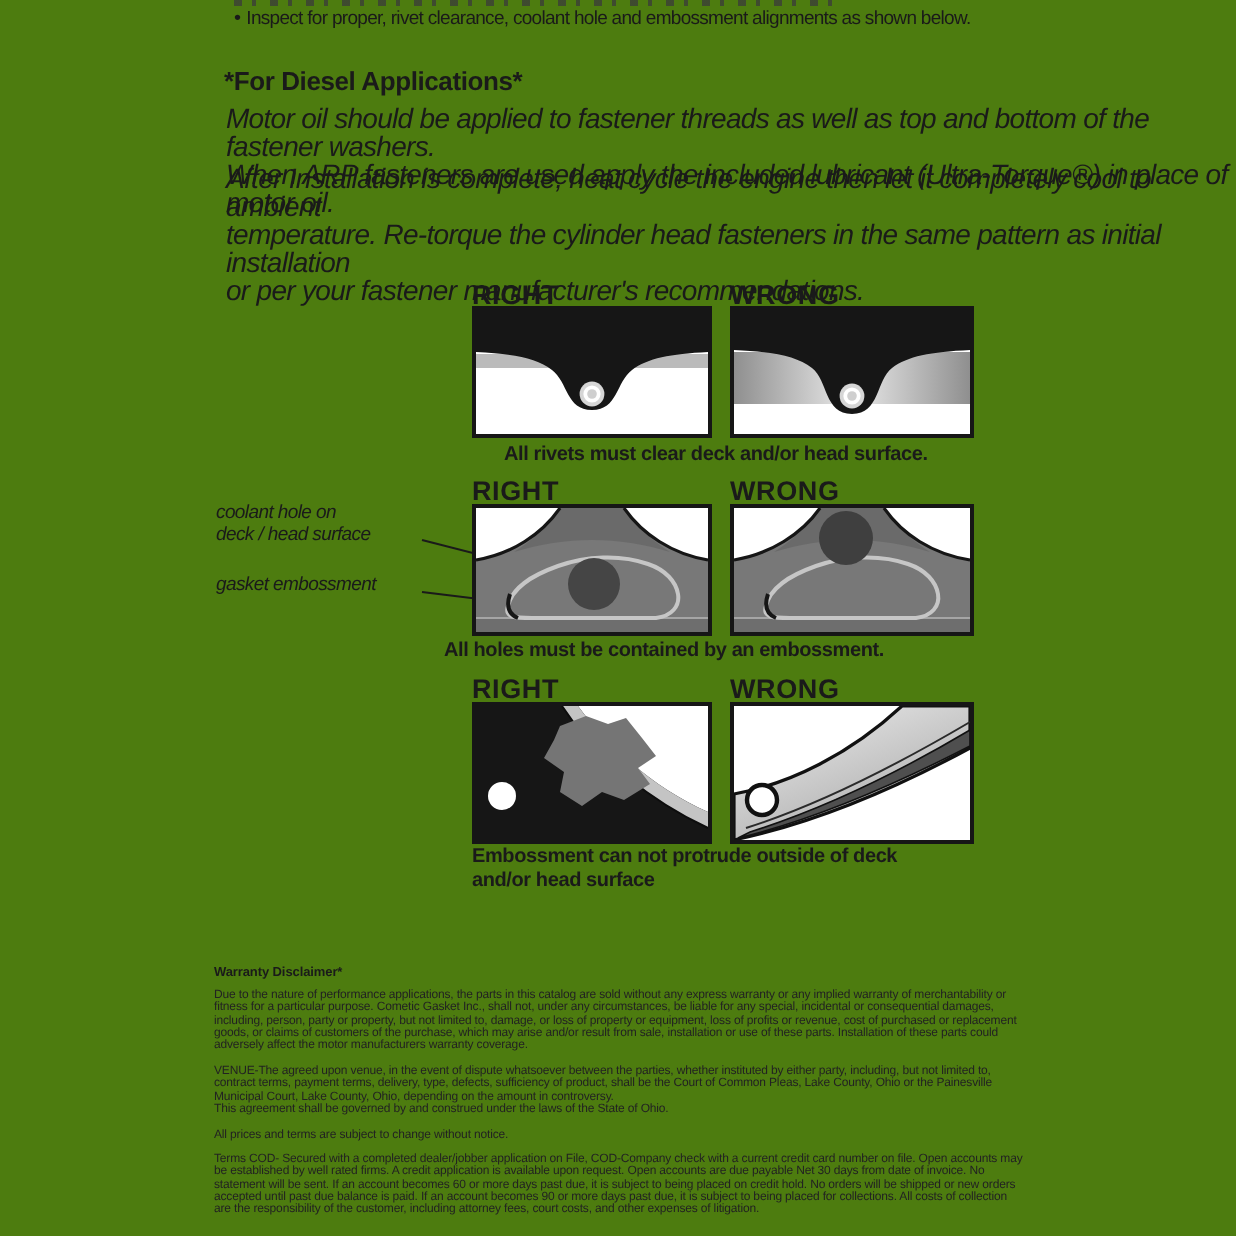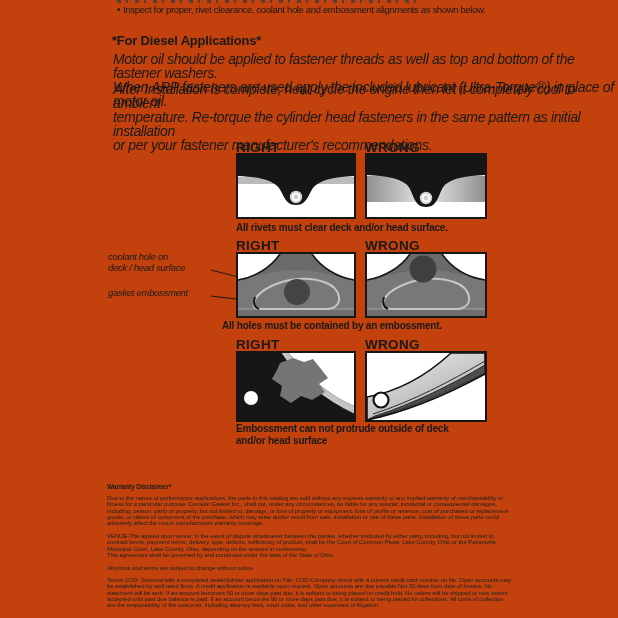--- a/index.html
+++ b/index.html
@@ -1,16 +1,16 @@
 <!DOCTYPE html>
 <html><head>
 <meta charset="utf-8">
 <style>
   html,body{margin:0;padding:0;background:#fff;}
-  #page{position:relative;width:618px;height:618px;background:#c2410c;overflow:hidden;
+  #page{position:relative;width:618px;height:618px;background:#4d7c0f;overflow:hidden;
         font-family:"Liberation Sans","DejaVu Sans",sans-serif;color:#1a1a1a;}
   .abs{position:absolute;margin:0;}
   .frag{height:3px;overflow:hidden;opacity:.75;
         background:repeating-linear-gradient(90deg,#3a3a3a 0 4px,transparent 4px 9px,#3a3a3a 9px 11px,transparent 11px 18px);}
   .bullet-line{font-size:9.5px;letter-spacing:-0.35px;white-space:nowrap;}
   .bullet-line .marker{font-size:10px;margin-right:3px;}
   .heading{font-size:13px;font-weight:bold;letter-spacing:-0.2px;}
   .body-text{font-size:14px;line-height:14px;letter-spacing:-0.35px;white-space:pre-line;font-style:italic;}
   .fig-label{font-size:13.5px;font-weight:bold;letter-spacing:.3px;}
   .fig-caption{font-size:10px;font-weight:bold;letter-spacing:-0.2px;line-height:11.5px;white-space:pre-line;}
@@ -60,21 +60,21 @@
     </defs>
     <rect x="1" y="1" width="120" height="64" fill="#ffffff"></rect>
     <rect x="2" y="23" width="118" height="26" fill="url(#g1w)"></rect>
     <path d="M2,2 H120 V22 C100,23 89,25 81,31 C73,37 75,54 61,54 C47,54 49,37 41,31 C33,25 22,23 2,22 Z" fill="#161616"></path>
     <circle cx="61" cy="45" r="6.2" fill="#d6d6d6"></circle>
     <circle cx="61" cy="45" r="4.3" fill="#ffffff"></circle>
     <circle cx="61" cy="45" r="2.4" fill="#cfcfcf"></circle>
     <rect x="1" y="1" width="120" height="64" fill="none" stroke="#161616" stroke-width="2"></rect>
   </svg>
 
-  <div class="abs fig-caption" style="left:236px;top:222px;">All rivets must clear deck and/or head surface.</div>
+  <div class="abs fig-caption" style="left:252px;top:222px;">All rivets must clear deck and/or head surface.</div>
 
   <div class="abs fig-label" style="left:236px;top:238px;width:120px;">RIGHT</div>
   <div class="abs fig-label" style="left:365px;top:238px;width:122px;">WRONG</div>
 
   <div class="abs callout" style="left:108px;top:251px;width:102px;">coolant hole on
 deck / head surface</div>
   <div class="abs callout" style="left:108px;top:287px;width:102px;">gasket embossment</div>
 
   <svg class="abs" style="left:210px;top:252px;" width="92" height="56" viewBox="0 0 92 56">
     <line x1="1" y1="18" x2="87" y2="40" stroke="#1a1a1a" stroke-width="1"></line>

